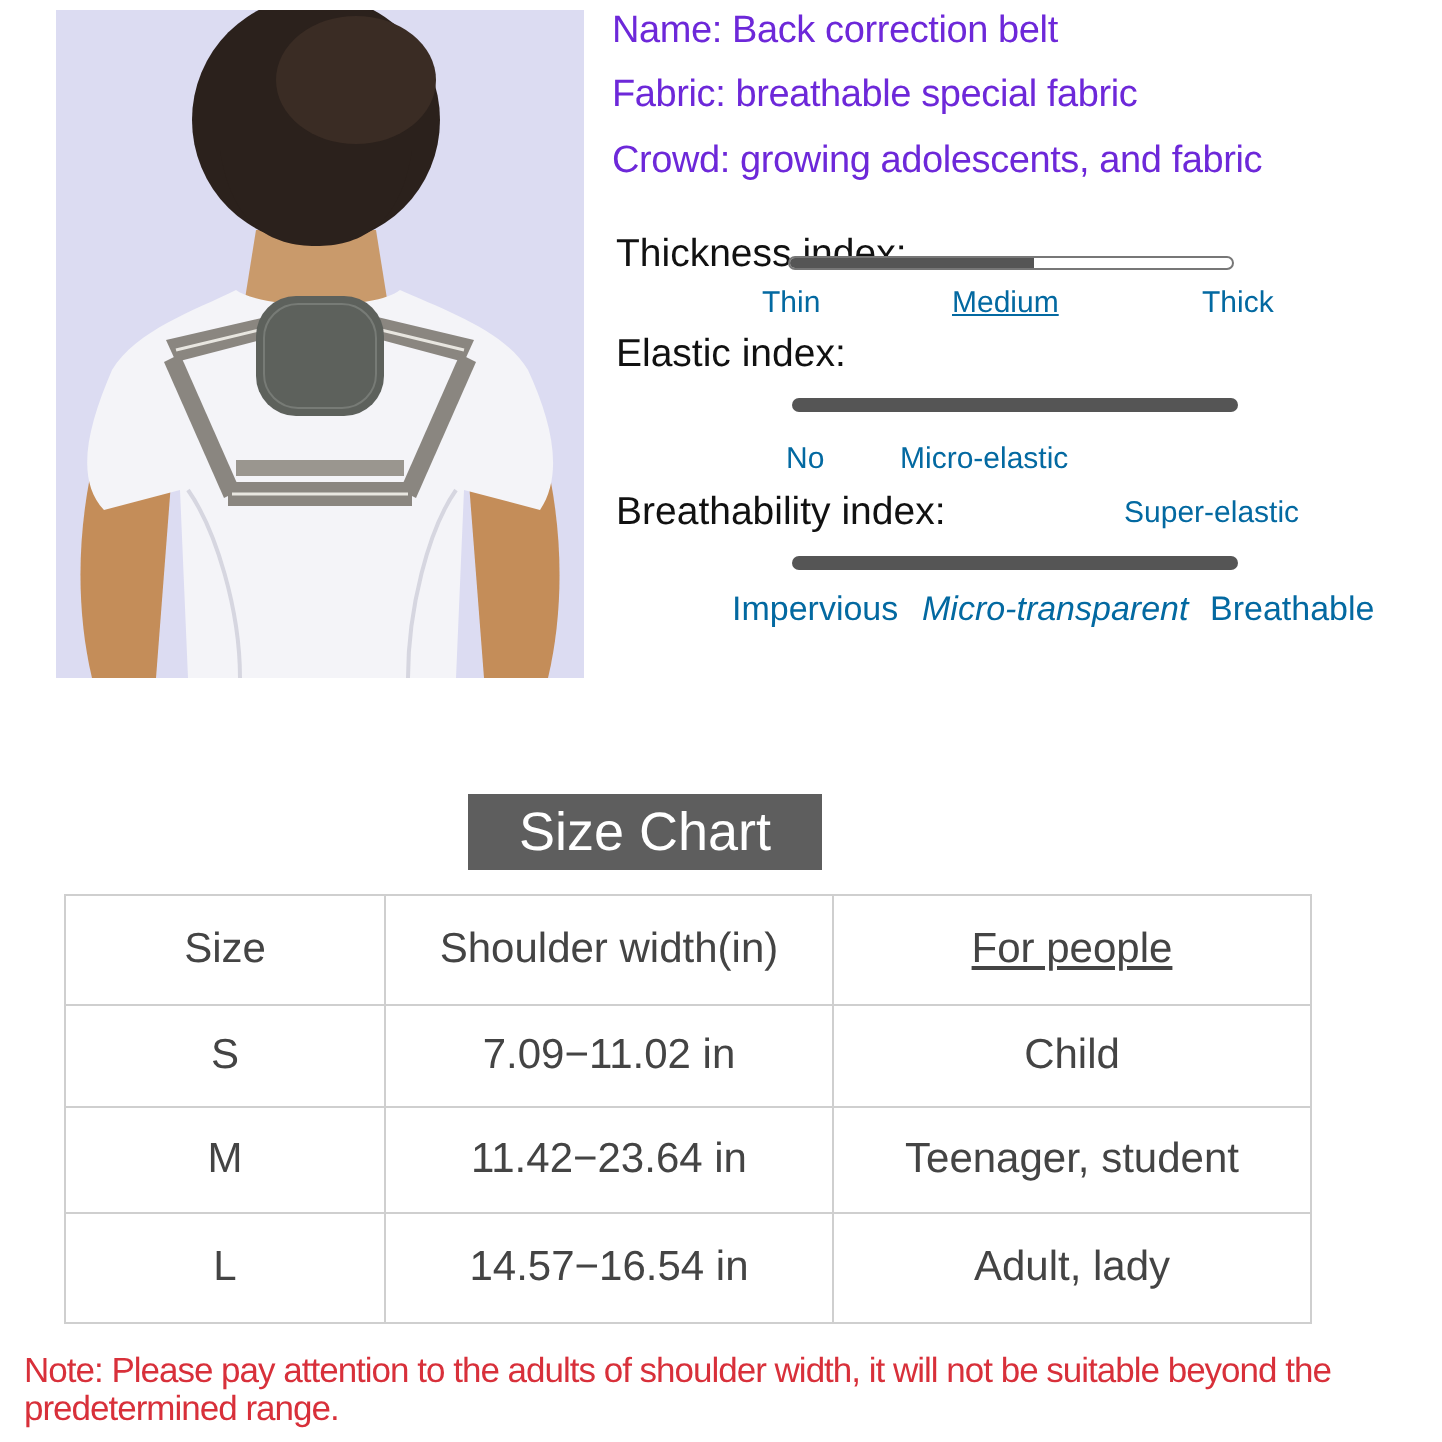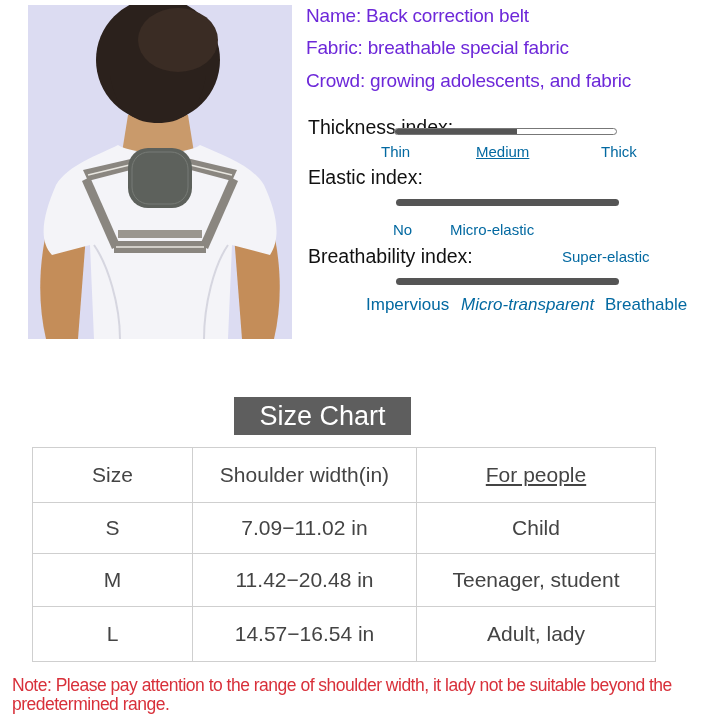--- a/index.html
+++ b/index.html
@@ -101,24 +101,24 @@
     <td class="c2">Shoulder width(in)</td>
     <td class="c3">For people</td>
   </tr>
   <tr class="r1">
     <td>S</td>
     <td>7.09−11.02 in</td>
     <td>Child</td>
   </tr>
   <tr class="r2">
     <td>M</td>
-    <td>11.42−20.48 in</td>
+    <td>11.42−23.64 in</td>
     <td>Teenager, student</td>
   </tr>
   <tr class="r3">
     <td>L</td>
     <td>14.57−16.54 in</td>
     <td>Adult, lady</td>
   </tr>
 </tbody>
   </table>
 
-<div class="note">Note: Please pay attention to the range of shoulder width, it lady not be suitable beyond the predetermined range.</div>
+<div class="note">Note: Please pay attention to the adults of shoulder width, it will not be suitable beyond the predetermined range.</div>
 
 </body></html>

